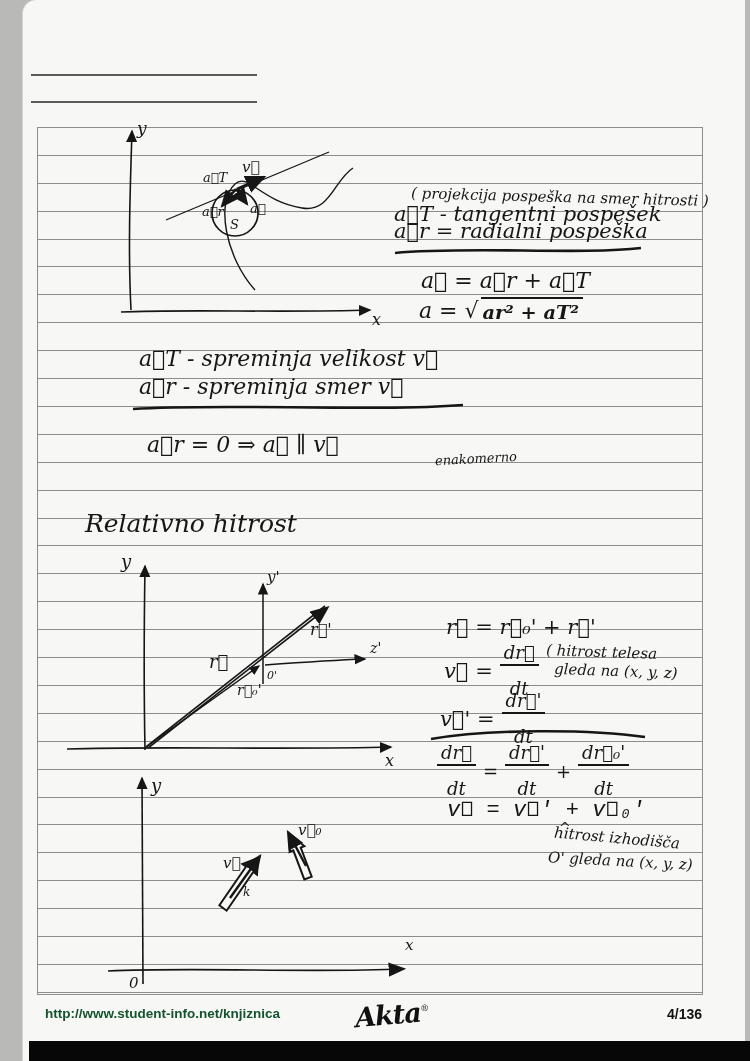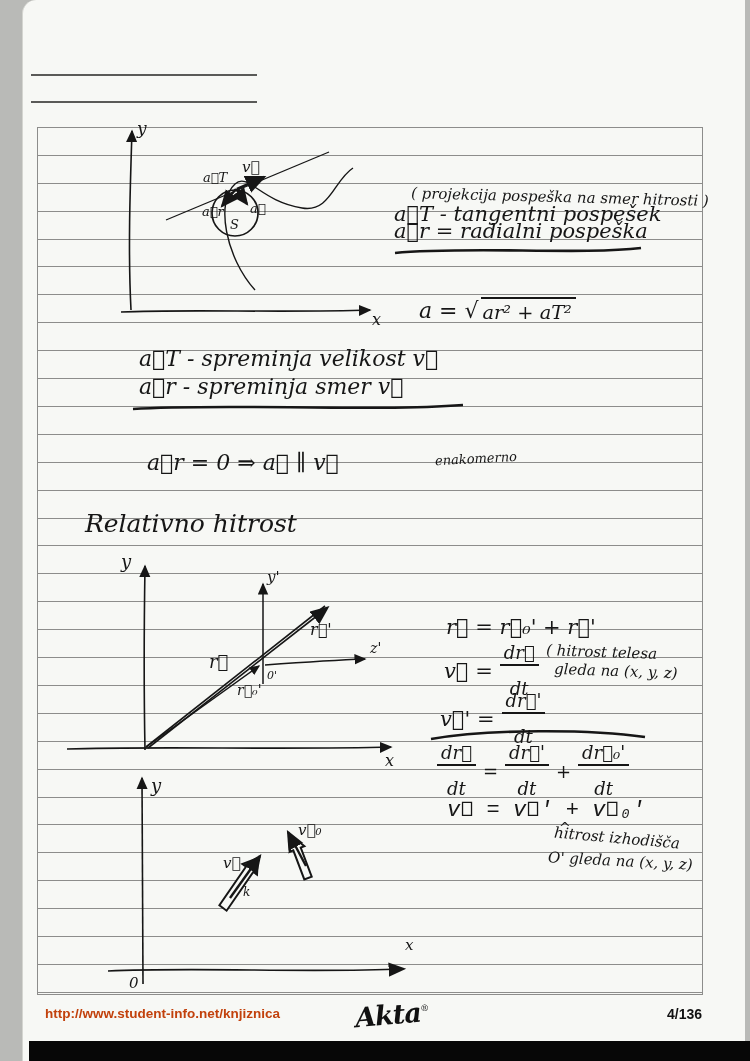--- a/index.html
+++ b/index.html
@@ -21,24 +21,24 @@
   }
   .hw{
     position:absolute;font-family:"DejaVu Serif",serif;font-style:italic;
     color:#161616;white-space:nowrap;line-height:1.15;
   }
   .frac{display:inline-flex;flex-direction:column;align-items:center;vertical-align:middle;line-height:1;}
   .frac .num{border-bottom:2px solid #161616;padding:0 4px 2px 4px;}
   .frac .den{padding-top:14px;}
   .frow{position:absolute;display:flex;align-items:center;gap:7px;
     font-family:"DejaVu Serif",serif;font-style:italic;color:#161616;white-space:nowrap;}
-  .radicand{border-top:2.2px solid #161616;padding:2px 4px 0 2px;font-size:0.88em;}
+  .radicand{border-top:2.2px solid #161616;padding:2px 4px 0 2px;font-size:0.88em;font-weight:bold;}
   .svgdiag{position:absolute;}
   svg text{font-family:"DejaVu Serif",serif;font-style:italic;fill:#161616;}
-  .footer-url{position:absolute;left:22px;top:1006px;font-size:13.5px;font-weight:bold;color:#c2410c;}
+  .footer-url{position:absolute;left:22px;top:1006px;font-size:13.5px;font-weight:bold;color:#14532d;}
   .footer-logo{position:absolute;left:332px;top:999px;font-family:"DejaVu Serif",serif;
     font-style:italic;font-weight:bold;font-size:27px;color:#111;transform:rotate(-5deg);letter-spacing:-1px;}
   .footer-logo sup{font-size:9px;font-weight:normal;}
   .footer-page{position:absolute;left:644px;top:1006px;font-size:14px;font-weight:bold;color:#111;}
   .bottom-bar{position:absolute;left:6px;top:1041px;width:722px;height:20px;background:#070707;}
 </style>
 </head>
 <body>
 
 <div class="paper">
@@ -71,32 +71,33 @@
     <text x="124" y="117" font-size="13">S</text>
   </svg>
 
   <div class="hw" style="left:371px;top:162px;font-size:21px;margin-top:40px;">a⃗T - tangentni pospešek</div>
   <div class="hw" style="left:388px;top:189px;font-size:15px;transform:rotate(1.5deg);">( projekcija pospeška na smer hitrosti )</div>
   <div class="hw" style="left:371px;top:219px;font-size:21px;">a⃗r = radialni pospeška</div>
   <svg class="svgdiag" style="left:370px;top:243px;" width="252" height="14" viewBox="0 0 252 14">
     <path d="M2,10 C70,3 190,12 248,5" fill="none" stroke="#161616" stroke-width="2.6"></path>
   </svg>
 
+  <div class="hw" style="left:398px;top:268px;font-size:22px;">a⃗ = a⃗r + a⃗T</div>
   <div class="frow" style="left:396px;top:297px;font-size:22px;gap:2px;">
     <span>a = √</span>
       <span class="radicand">ar² + aT²</span>
   </div>
 
   <div class="hw" style="left:116px;top:346px;font-size:22px;">a⃗T - spreminja velikost v⃗</div>
   <div class="hw" style="left:116px;top:374px;font-size:22px;">a⃗r - spreminja smer v⃗</div>
   <svg class="svgdiag" style="left:108px;top:400px;" width="336" height="14" viewBox="0 0 336 14">
     <path d="M2,9 C90,3 240,12 332,5" fill="none" stroke="#161616" stroke-width="2.6"></path>
   </svg>
 
-  <div class="frow" style="left:124px;top:450px;font-size:22px;gap:18px;">
+  <div class="frow" style="left:124px;top:432px;font-size:22px;gap:18px;">
     <span>a⃗r = 0  ⇒  a⃗ ∥ v⃗</span>
   </div>
   <div class="hw" style="left:412px;top:452px;font-size:13px;transform:rotate(-3deg);">enakomerno</div>
 
   <div class="hw" style="left:62px;top:510px;font-size:25px;">Relativno hitrost</div>
 
   <svg class="svgdiag" style="left:38px;top:548px;" width="345" height="230" viewBox="0 0 345 230">
     <defs>
       <marker id="ah2" markerWidth="9" markerHeight="8" refX="7" refY="3.5" orient="auto">
         <path d="M0,0 L8,3.5 L0,7 Z" fill="#161616"></path>

